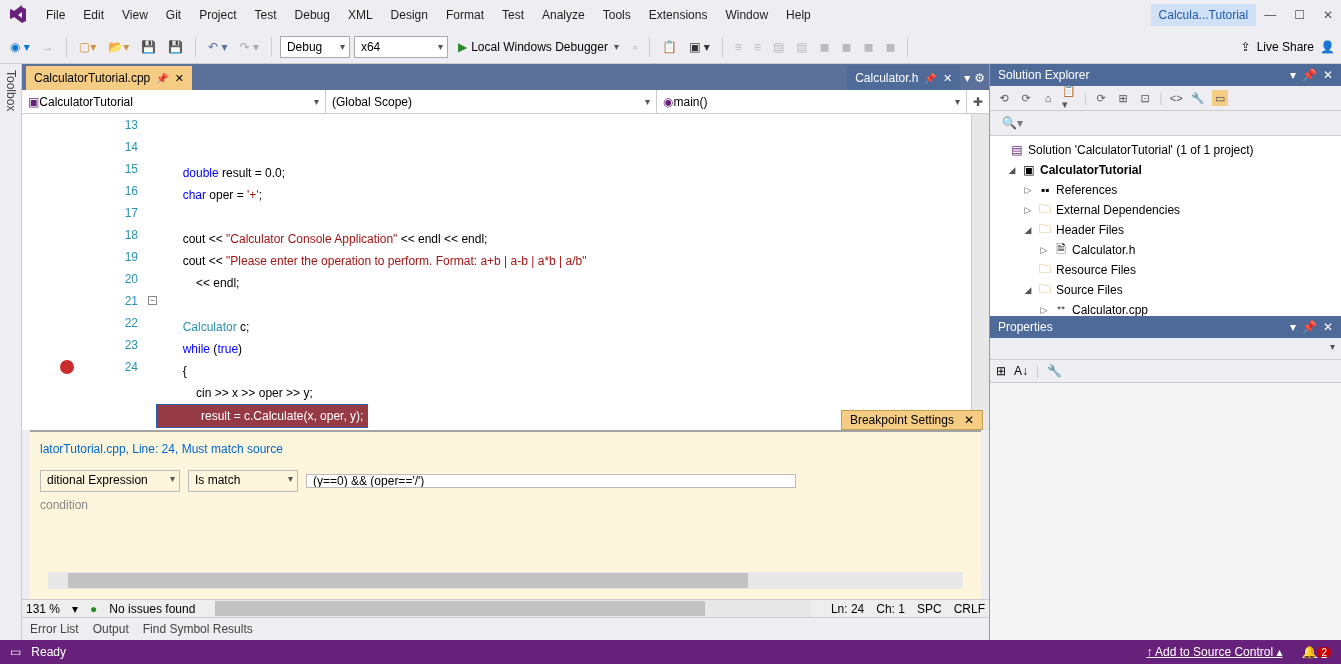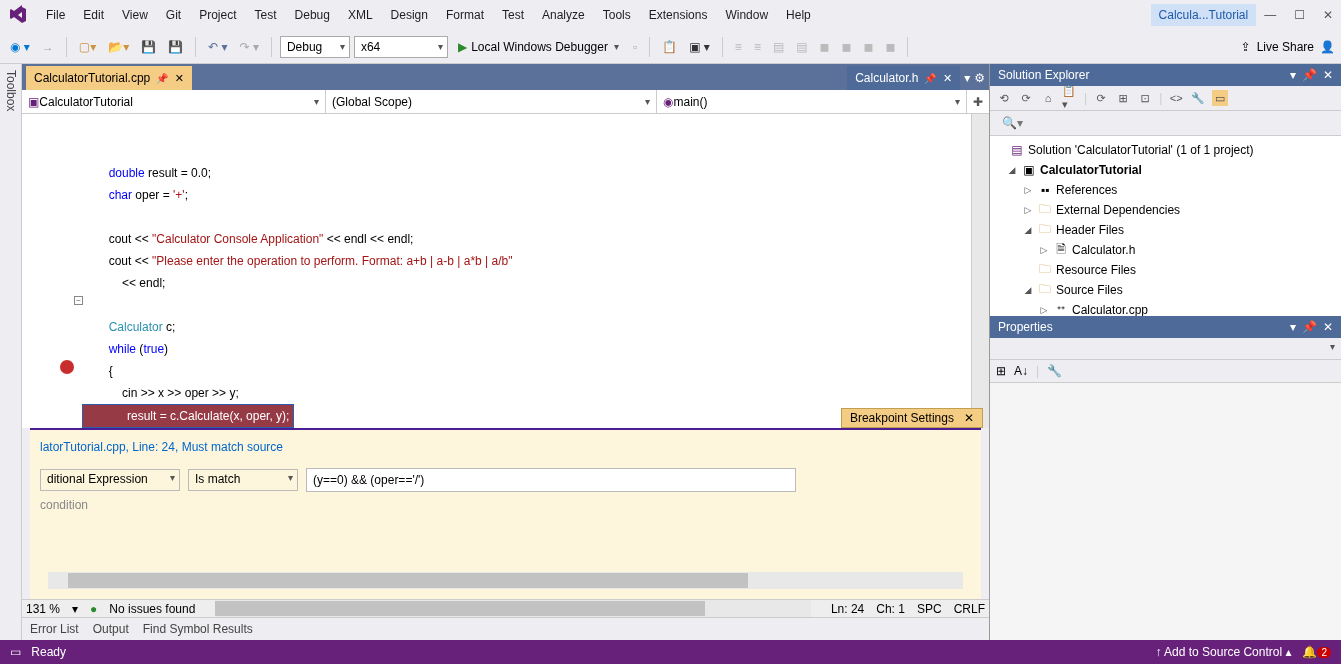--- a/index.html
+++ b/index.html
@@ -42,28 +42,28 @@
 .linenums div{height:22px;line-height:22px;}
 .code{flex:1;font-family:Consolas,monospace;font-size:14px;color:#000;position:relative;white-space:pre;}
 .code .line{height:22px;line-height:22px;}
 .kw{color:#0000ff;}
 .str{color:#a31515;}
 .type{color:#2b91af;}
 .hl{background:#963a46;color:#fff;padding:0 4px;}
 .hlwrap{display:inline-block;border:1px solid #2b5fad;background:#963a46;}
 .outline{position:absolute;left:-8px;top:0;width:10px;height:100%;}
 .outline-box{width:9px;height:9px;border:1px solid #888;position:absolute;left:0;background:#fff;display:flex;align-items:center;justify-content:center;font-size:8px;color:#555;}
-.bp-panel{background:#fdf6dd;border-top:2px solid #4c1d95;position:relative;margin:0 8px 0 8px;padding:10px;}
+.bp-panel{background:#fdf6dd;border-top:2px solid #a3a3a3;position:relative;margin:0 8px 0 8px;padding:10px;}
 .bp-header{position:absolute;right:-2px;top:-22px;background:#f5cc84;border:1px solid #c0a050;padding:2px 8px;display:flex;align-items:center;gap:10px;}
 .bp-link{color:#0066cc;margin-bottom:14px;display:block;}
 .bp-row{display:flex;gap:8px;align-items:center;}
 .bp-combo{border:1px solid #bbb;background:#fdf6dd;padding:2px 18px 2px 6px;position:relative;width:140px;height:22px;}
 .bp-combo::after{content:"▾";position:absolute;right:4px;font-size:10px;color:#555;}
 .bp-combo.short{width:110px;}
-.bp-input{border:1px solid #bbb;background:#fff;padding:2px 6px;width:490px;height:24px;}
+.bp-input{border:1px solid #bbb;background:#fff;padding:2px 6px;width:490px;height:14px;}
 .bp-sub{color:#888;margin-top:6px;}
 .editor-right{width:18px;background:#e8e8e8;border-left:1px solid #ccc;}
 .statusbar-ed{height:18px;background:#eeeeee;border-top:1px solid #ccc;display:flex;align-items:center;font-size:11px;padding:0 4px;gap:12px;}
 .statusbar-ed .spacer{flex:1;}
 .rightpane{width:352px;display:flex;flex-direction:column;background:#eeeef2;border-left:1px solid #999;}
 .panetitle{background:#4d6a98;color:#fff;padding:4px 8px;display:flex;align-items:center;}
 .panetitle .ptright{margin-left:auto;display:flex;gap:6px;font-size:10px;}
 .panetb{background:#eeeef2;padding:4px 6px;display:flex;align-items:center;gap:6px;border-bottom:1px solid #ccc;}
 .panetb .ico{width:16px;height:16px;display:flex;align-items:center;justify-content:center;font-size:11px;color:#555;}
 .panetb .sel{background:#f5cc84;padding:1px;}
@@ -71,21 +71,21 @@
 .panesearch input{flex:1;border:1px solid #ccc;padding:2px 6px;font-size:11px;}
 .tree{background:#fff;flex:1;padding:4px 0;overflow:auto;font-size:12px;}
 .tn{display:flex;align-items:center;height:20px;padding-left:4px;gap:4px;}
 .tn .exp{width:12px;text-align:center;color:#555;font-size:9px;}
 .tn .ico{width:14px;text-align:center;}
 .bold{font-weight:bold;}
 .proptb{padding:4px 6px;display:flex;gap:8px;border-bottom:1px solid #ccc;}
 .propbody{background:#f5f5f5;flex:1;}
 .bottom-tabs{background:#eeeef2;padding:4px 8px;display:flex;gap:14px;color:#444;border-top:1px solid #ccc;}
 .statusbar{height:24px;background:#68217a;color:#fff;display:flex;align-items:center;padding:0 10px;gap:10px;}
-.statusbar .sright{margin-left:auto;display:flex;align-items:center;gap:11px;}
+.statusbar .sright{margin-left:auto;display:flex;align-items:center;gap:20px;text-decoration:underline;}
 .hscroll-track{height:17px;background:#e8e8e8;position:relative;margin:0 8px;}
 .hscroll-thumb{position:absolute;height:15px;top:1px;background:#c2c2c2;}
 .ico-purple{color:#68217a;}
 .ico-blue{color:#0078d4;}
 .ico-orange{color:#ce9140;}
 .tick{color:#2a8a2a;}
 .red-badge{background:#c00;color:#fff;border-radius:7px;padding:0 4px;font-size:10px;}
 </style>
 </head>
 <body>
@@ -196,20 +196,34 @@
           <span>main()</span>
         </div>
       <div class="plus-last">✚</div>
     </div>
 
     <div class="editor">
       <div class="gutter">
         <div class="breakpoint" style="top:246px"></div>
       </div>
       <div style="width:30px;"></div>
+      <div class="linenums" id="linenums">
+          <div>13</div>
+          <div>14</div>
+          <div>15</div>
+          <div>16</div>
+          <div>17</div>
+          <div>18</div>
+          <div>19</div>
+          <div>20</div>
+          <div>21</div>
+          <div>22</div>
+          <div>23</div>
+          <div>24</div>
+        </div>
       <div class="code" id="codebody">
         <div class="outline">
           <div class="outline-box" style="top:182px">−</div>
         </div>
       <div class="line">        <span class="kw">double</span> result = 0.0;</div><div class="line">        <span class="kw">char</span> oper = <span class="str">'+'</span>;</div><div class="line"></div><div class="line">        cout &lt;&lt; <span class="str">"Calculator Console Application"</span> &lt;&lt; endl &lt;&lt; endl;</div><div class="line">        cout &lt;&lt; <span class="str">"Please enter the operation to perform. Format: a+b | a-b | a*b | a/b"</span></div><div class="line">            &lt;&lt; endl;</div><div class="line"></div><div class="line">        <span class="type">Calculator</span> c;</div><div class="line">        <span class="kw">while</span> (<span class="kw">true</span>)</div><div class="line">        {</div><div class="line">            cin &gt;&gt; x &gt;&gt; oper &gt;&gt; y;</div><div class="line"><span class="hlwrap"><span class="hl">            result = c.Calculate(x, oper, y);</span></span></div></div>
       <div class="editor-right"></div>
     </div>
 
     <div style="position:relative;">
       <div class="bp-panel">

